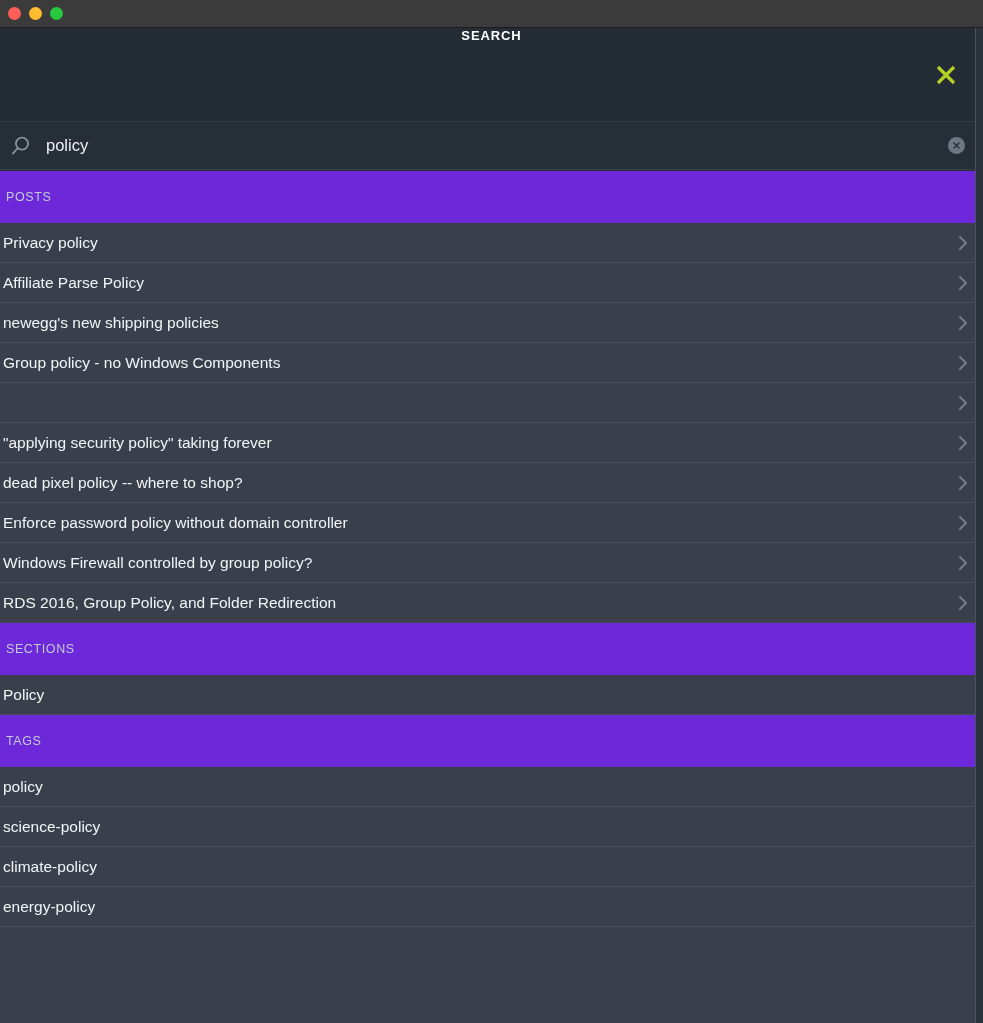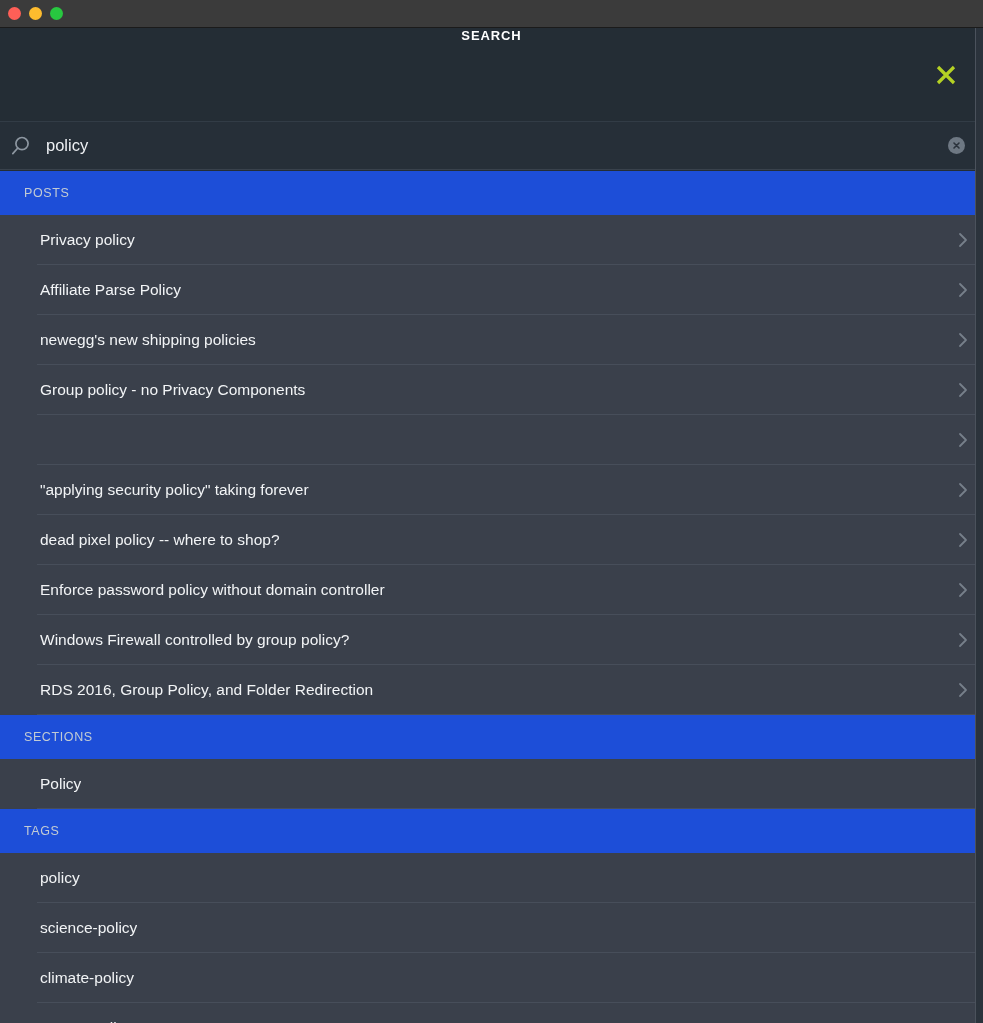--- a/index.html
+++ b/index.html
@@ -133,40 +133,39 @@
     position: absolute;
     top: 171px;
     left: 0;
     right: 0;
     bottom: 0;
     overflow: hidden;
     background: #3a404b;
   }
 
   .sectionHeader {
-    height: 44px;
-    background: #1d4ed8;
-    display: flex;
-    align-items: center;
-    padding-left: 24px;
+    height: 52px;
+    background: #6d28d9;
+    display: flex;
+    align-items: center;
+    padding-left: 6px;
     font-size: 12.5px;
     color: #c2cbd4;
     letter-spacing: .6px;
   }
 
   .row {
     position: relative;
-    height: 50px;
+    height: 40px;
     background: #3a404b;
     border-bottom: 1px solid #474e5a;
     display: flex;
     align-items: center;
     padding: 0 34px 0 3px;
     cursor: pointer;
-    margin-left: 37px;
   }
   .row .rowLabel {
     font-size: 15.5px;
     color: #f2f4f6;
     white-space: nowrap;
     overflow: hidden;
     text-overflow: ellipsis;
   }
   .chev {
     position: absolute;
@@ -249,21 +248,21 @@
       </div>
       <div class="row">
         <span class="rowLabel">newegg's new shipping policies</span>
         <span class="chev">
           <svg width="10" height="16" viewBox="0 0 10 16">
             <path d="M2 2 L8 8 L2 14" stroke="#767f8a" stroke-width="1.8" fill="none" stroke-linecap="round" stroke-linejoin="round"></path>
           </svg>
         </span>
       </div>
       <div class="row">
-        <span class="rowLabel">Group policy - no Privacy Components</span>
+        <span class="rowLabel">Group policy - no Windows Components</span>
         <span class="chev">
           <svg width="10" height="16" viewBox="0 0 10 16">
             <path d="M2 2 L8 8 L2 14" stroke="#767f8a" stroke-width="1.8" fill="none" stroke-linecap="round" stroke-linejoin="round"></path>
           </svg>
         </span>
       </div>
       <div class="row">
         <span class="chev">
           <svg width="10" height="16" viewBox="0 0 10 16">
             <path d="M2 2 L8 8 L2 14" stroke="#767f8a" stroke-width="1.8" fill="none" stroke-linecap="round" stroke-linejoin="round"></path>

